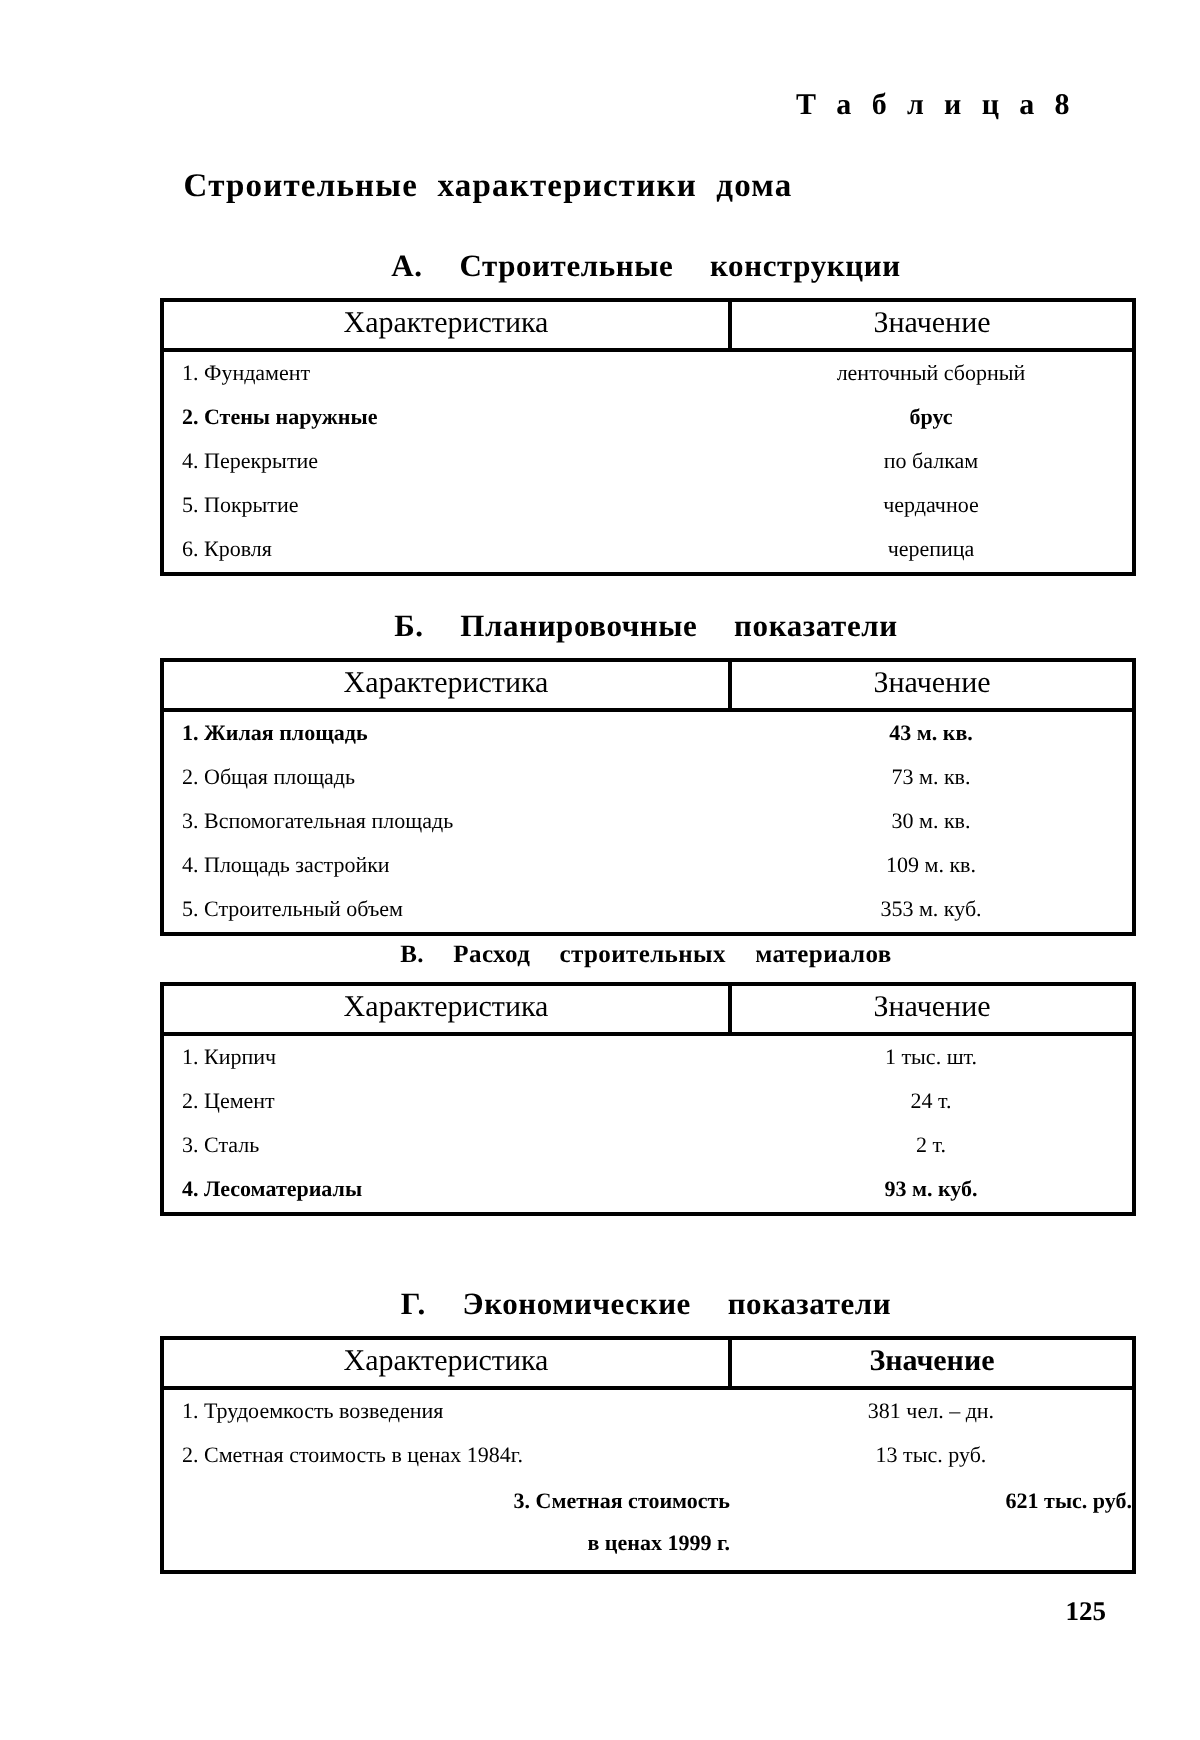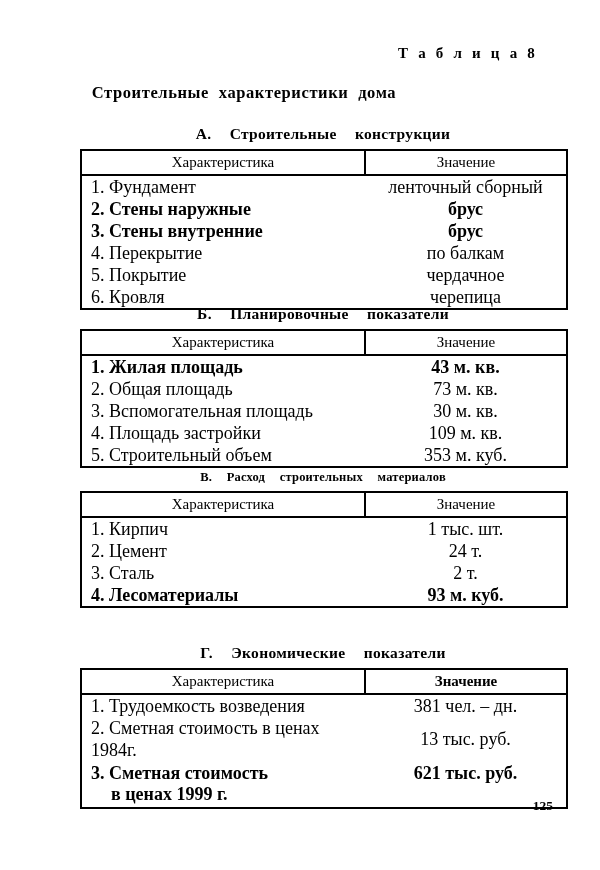--- a/index.html
+++ b/index.html
@@ -93,35 +93,36 @@
     line-height: 23px;
   }
   tr.header-row td.col-val {
     border-left: 2px solid #000;
   }
   td.col-val { border-left: 2px solid #000; }
 
   tr.data-row td {
     height: 22px;
     line-height: 22px;
-    font-size: 18px;
+    font-size: 11px;
   }
   tr.data-row td.col-char {
     text-align: left;
     padding-left: 9px;
   }
   tr.data-row td.col-val {
     text-align: center;
   }
   tr.data-row.bold td { font-weight: bold; }
   tr.data-row.tall td {
     height: 44px;
     line-height: 21px;
     vertical-align: top;
     padding-top: 2px;
+    text-align: right;
   }
   td.col-char .cont-line {
     display: block;
     padding-left: 20px;
   }
   tr.data-row.tall td.col-val {
     vertical-align: top;
     padding-top: 2px;
   }
 
@@ -156,24 +157,20 @@
               <td class="col-val">Значение</td>
             </tr>
             <tr class="data-row">
               <td class="col-char">1. Фундамент</td>
               <td class="col-val">ленточный сборный</td>
             </tr>
             <tr class="data-row bold">
               <td class="col-char">2. Стены наружные</td>
               <td class="col-val">брус</td>
             </tr>
-            <tr class="data-row bold">
-              <td class="col-char">3. Стены внутренние</td>
-              <td class="col-val">брус</td>
-            </tr>
             <tr class="data-row">
               <td class="col-char">4. Перекрытие</td>
               <td class="col-val">по балкам</td>
             </tr>
             <tr class="data-row">
               <td class="col-char">5. Покрытие</td>
               <td class="col-val">чердачное</td>
             </tr>
             <tr class="data-row">
               <td class="col-char">6. Кровля</td>

